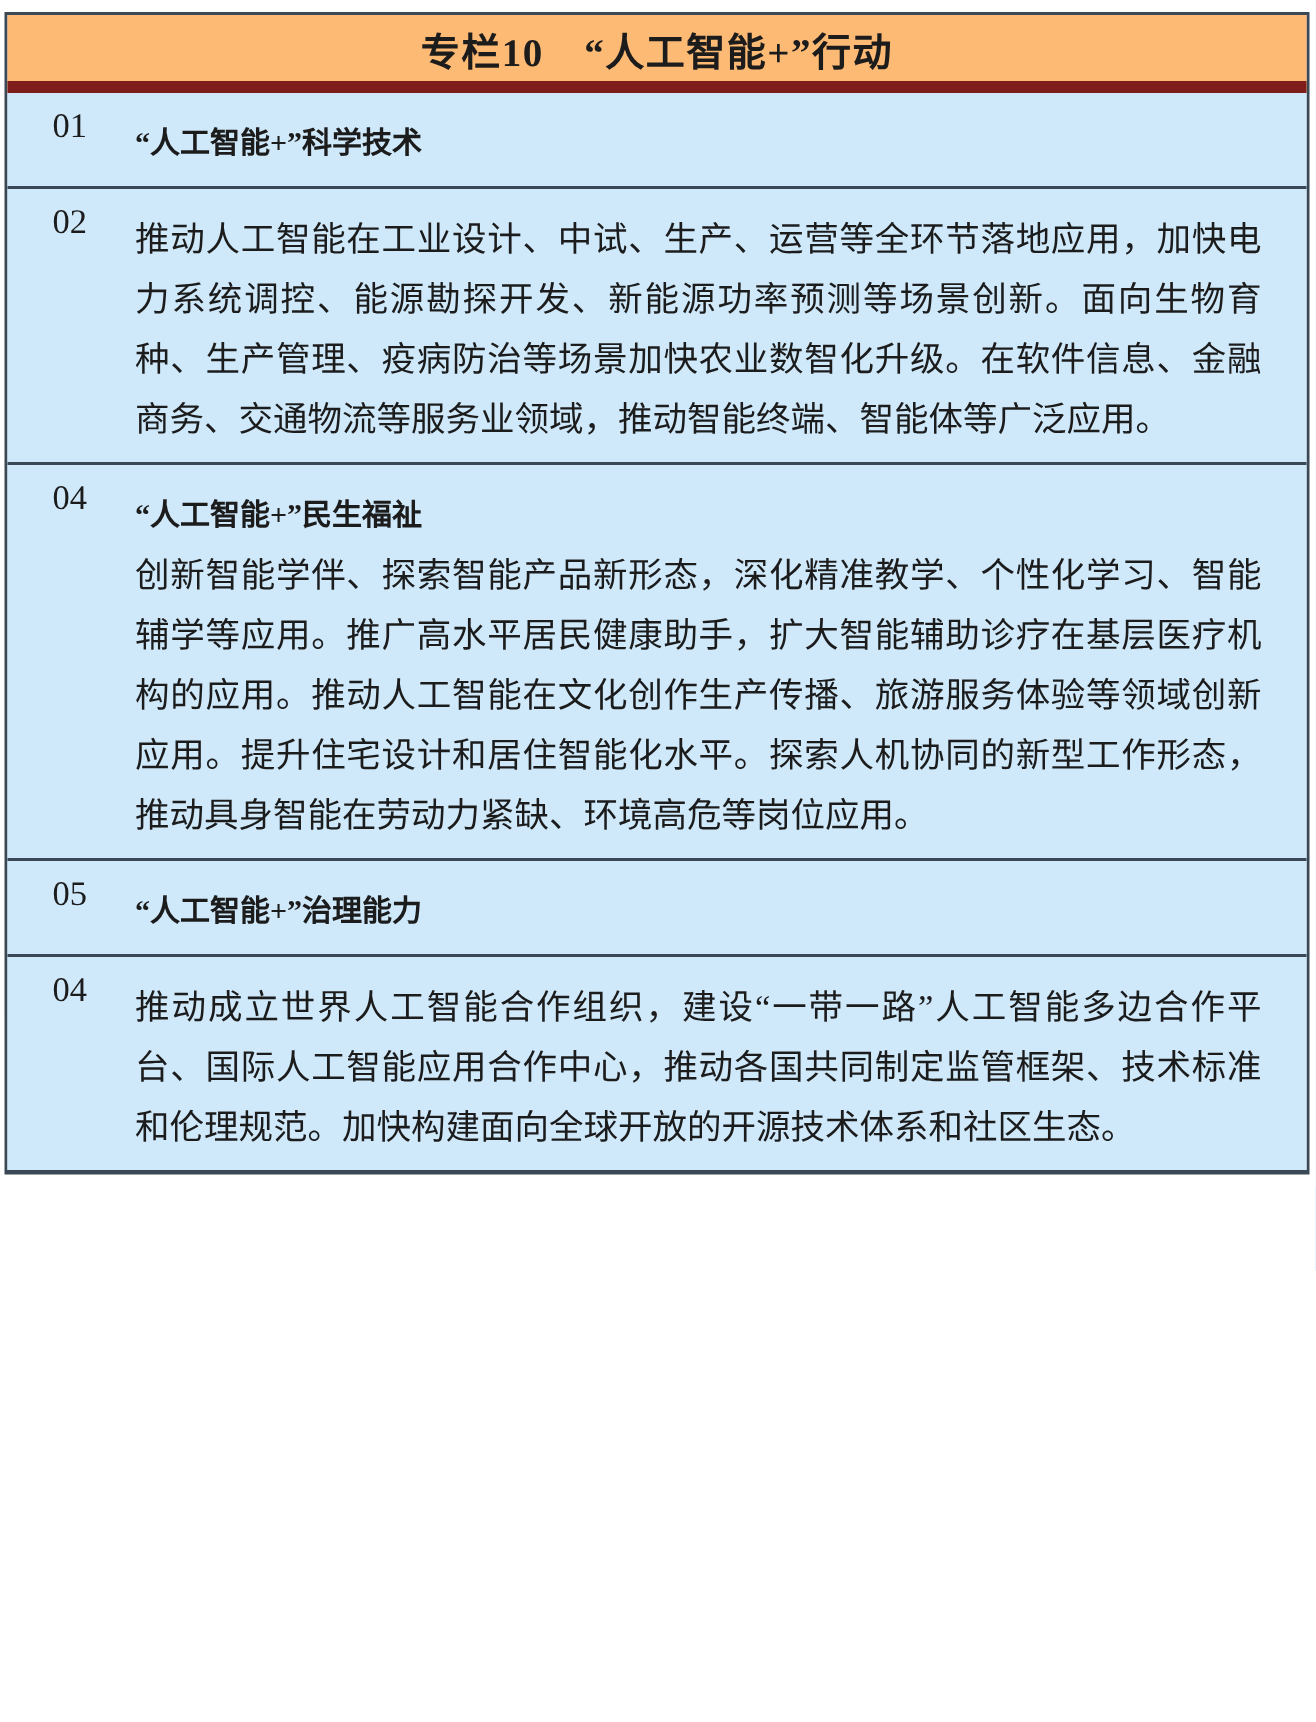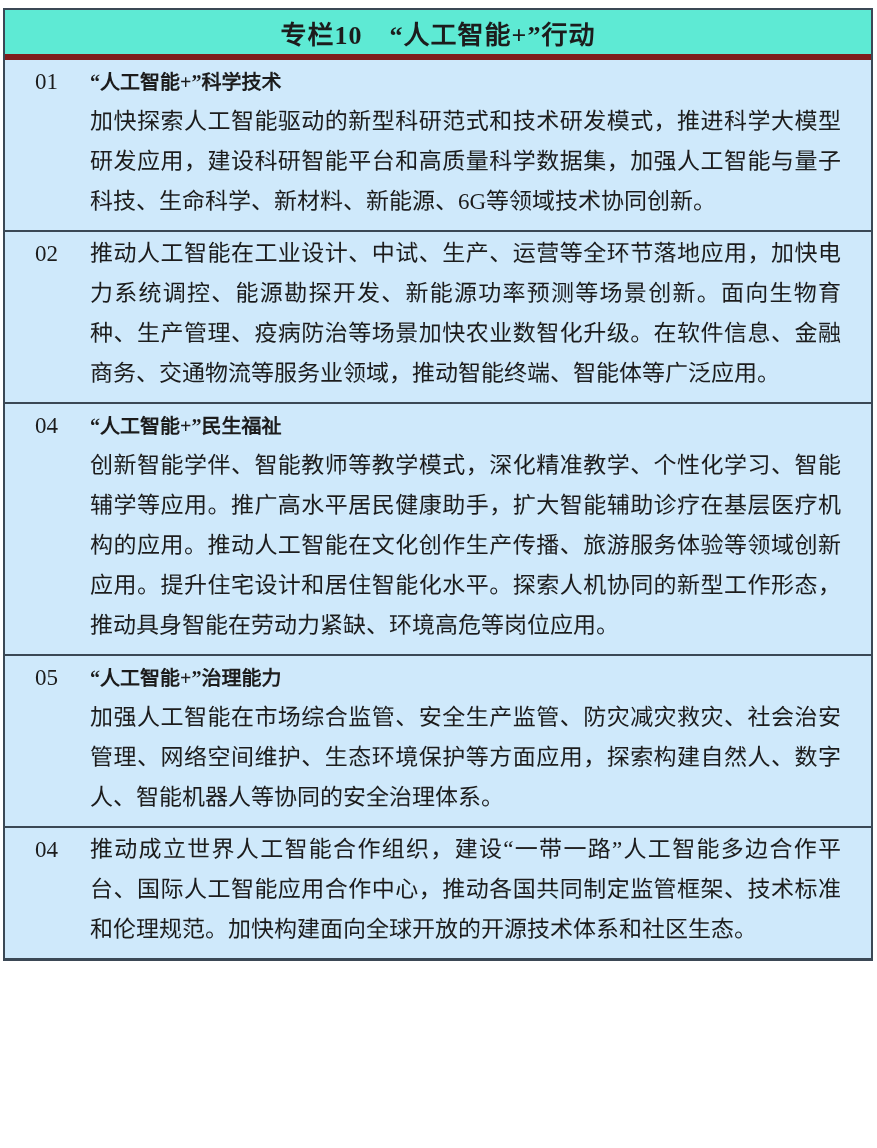--- a/index.html
+++ b/index.html
@@ -11,36 +11,36 @@
     width: 877px;
     font-family: "Liberation Serif", "DejaVu Serif", serif;
     color: #1c1c1c;
   }
   .panel {
     margin: 8px 4px 8px 3px;
     border: 2px solid #3b4855;
     border-bottom-width: 3px;
   }
   .panel-header {
-    background: #5eead4;
-    border-bottom: 6px solid #7f1d1d;
+    background: #fdba74;
+    border-bottom: 8px solid #7f1d1d;
     height: 44px;
     display: flex;
     align-items: center;
     justify-content: center;
     font-size: 26px;
     font-weight: bold;
     letter-spacing: 1px;
   }
   .panel-body {
     background: #cfe9fb;
   }
   .section {
     position: relative;
-    padding: 2px 30px 8px 85px;
+    padding: 14px 30px 8px 85px;
     border-bottom: 2px solid #3b4855;
   }
   .section:last-child {
     border-bottom: none;
   }
   .section-num {
     position: absolute;
     left: 30px;
     top: 2px;
     font-size: 23px;
@@ -68,39 +68,37 @@
 
   <div class="panel-header">
     <span>专栏10　“人工智能+”行动</span>
   </div>
 
   <div class="panel-body">
 
     <div class="section">
       <span class="section-num">01</span>
       <span class="section-title">“人工智能+”科学技术</span>
-      <p class="section-body">加快探索人工智能驱动的新型科研范式和技术研发模式，推进科学大模型研发应用，建设科研智能平台和高质量科学数据集，加强人工智能与量子科技、生命科学、新材料、新能源、6G等领域技术协同创新。</p>
     </div>
 
     <div class="section">
       <span class="section-num">02</span>
       <p class="section-body">推动人工智能在工业设计、中试、生产、运营等全环节落地应用，加快电力系统调控、能源勘探开发、新能源功率预测等场景创新。面向生物育种、生产管理、疫病防治等场景加快农业数智化升级。在软件信息、金融商务、交通物流等服务业领域，推动智能终端、智能体等广泛应用。</p>
     </div>
 
 
     <div class="section">
       <span class="section-num">04</span>
       <span class="section-title">“人工智能+”民生福祉</span>
-      <p class="section-body">创新智能学伴、智能教师等教学模式，深化精准教学、个性化学习、智能辅学等应用。推广高水平居民健康助手，扩大智能辅助诊疗在基层医疗机构的应用。推动人工智能在文化创作生产传播、旅游服务体验等领域创新应用。提升住宅设计和居住智能化水平。探索人机协同的新型工作形态，推动具身智能在劳动力紧缺、环境高危等岗位应用。</p>
+      <p class="section-body">创新智能学伴、探索智能产品新形态，深化精准教学、个性化学习、智能辅学等应用。推广高水平居民健康助手，扩大智能辅助诊疗在基层医疗机构的应用。推动人工智能在文化创作生产传播、旅游服务体验等领域创新应用。提升住宅设计和居住智能化水平。探索人机协同的新型工作形态，推动具身智能在劳动力紧缺、环境高危等岗位应用。</p>
     </div>
 
     <div class="section">
       <span class="section-num">05</span>
       <span class="section-title">“人工智能+”治理能力</span>
-      <p class="section-body">加强人工智能在市场综合监管、安全生产监管、防灾减灾救灾、社会治安管理、网络空间维护、生态环境保护等方面应用，探索构建自然人、数字人、智能机器人等协同的安全治理体系。</p>
     </div>
 
     <div class="section">
       <span class="section-num">04</span>
       <p class="section-body">推动成立世界人工智能合作组织，建设“一带一路”人工智能多边合作平台、国际人工智能应用合作中心，推动各国共同制定监管框架、技术标准和伦理规范。加快构建面向全球开放的开源技术体系和社区生态。</p>
     </div>
 
   </div>
 </div>
 

